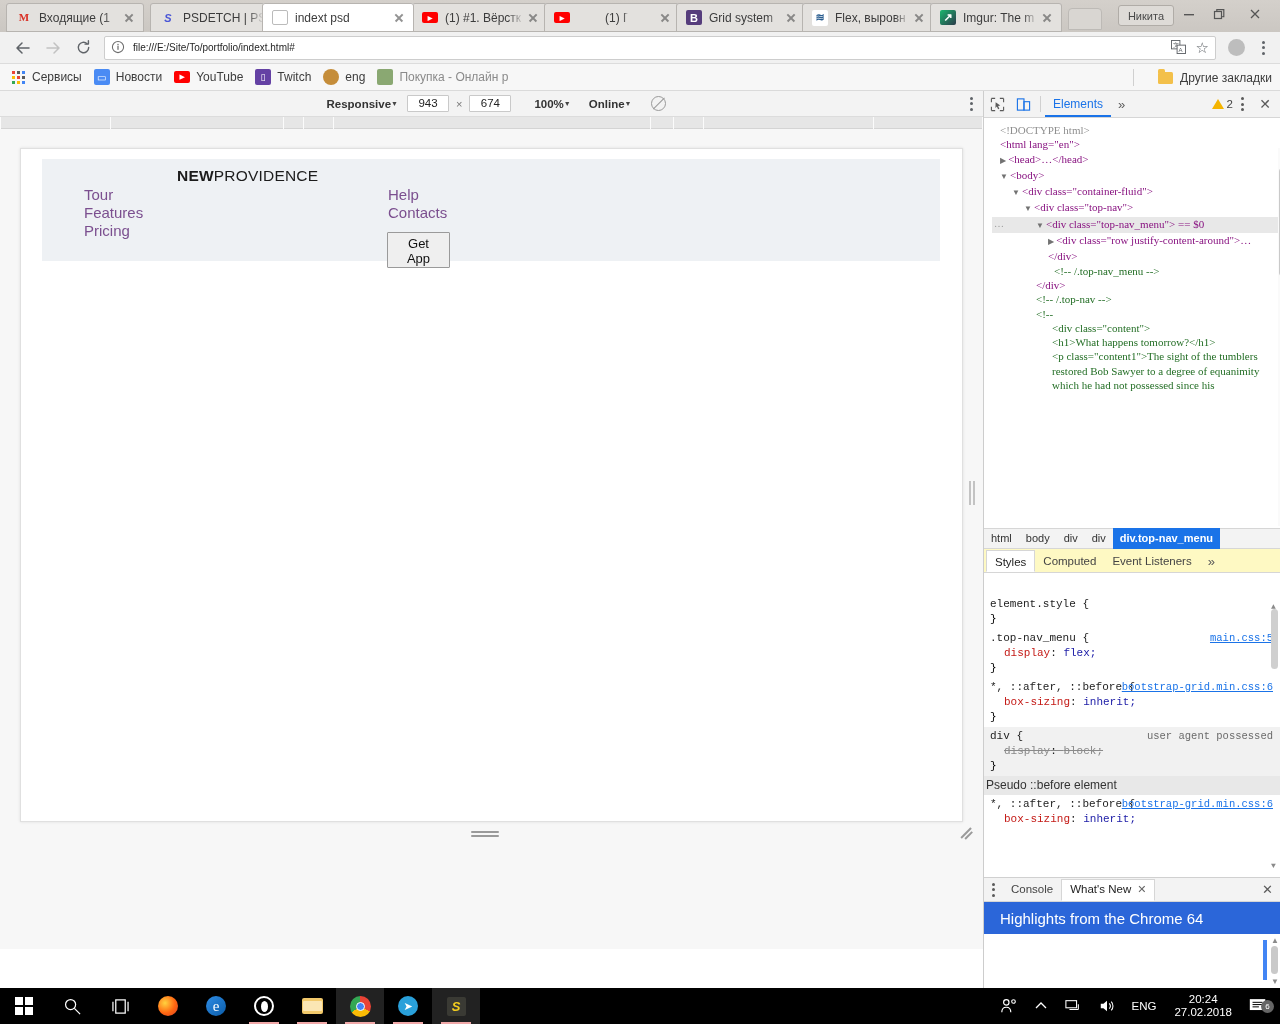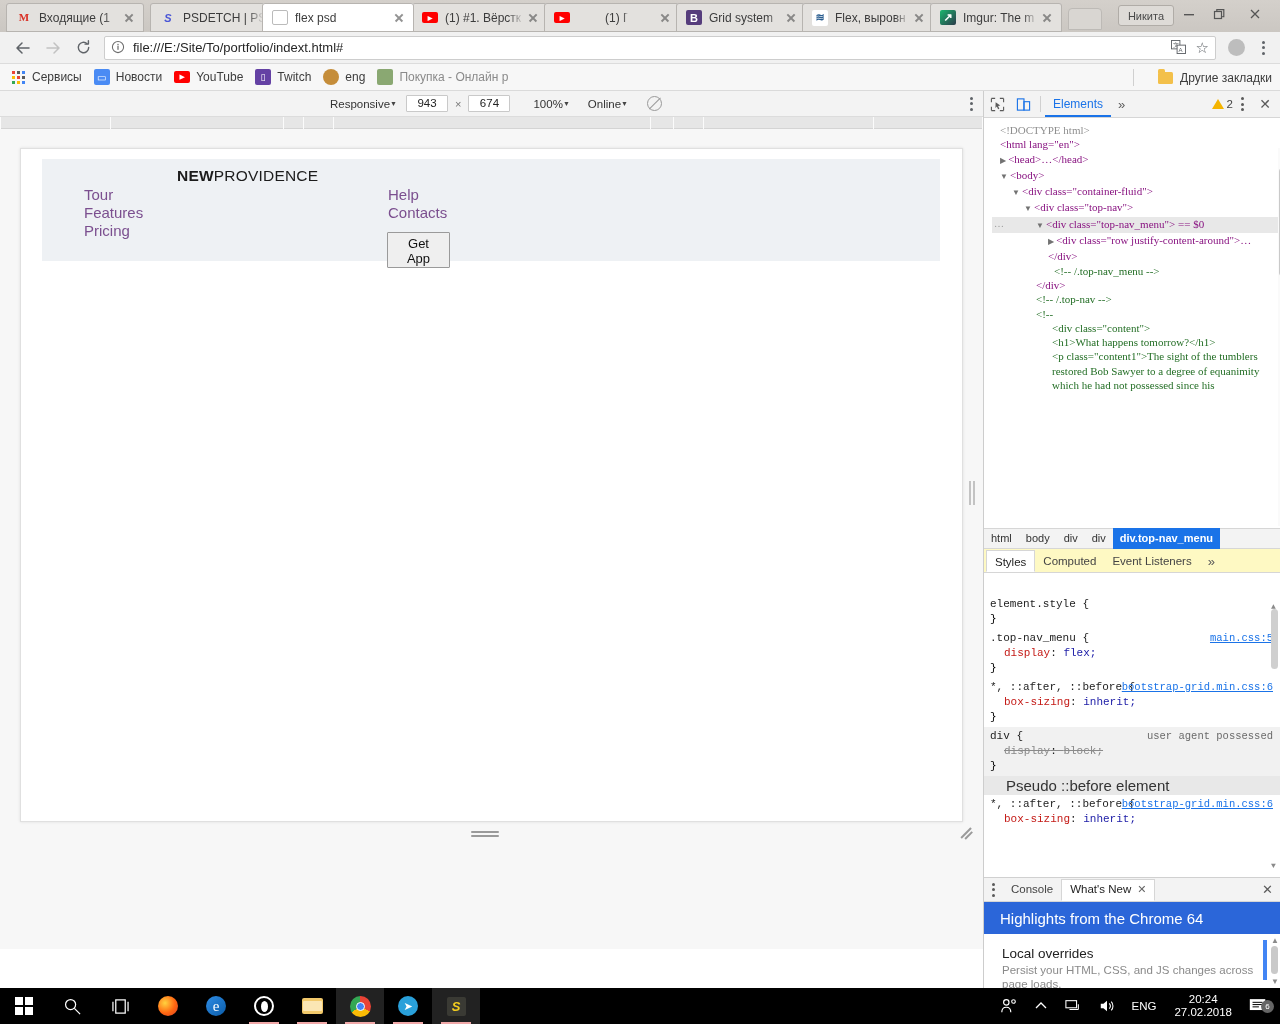--- a/index.html
+++ b/index.html
@@ -90,21 +90,21 @@
   }
   .navbtn { width:30px; height:30px; display:flex; align-items:center; justify-content:center; color:#5f6368; }
   .navbtn.back { margin-left:8px; }
   .navbtn.dim { color:#bdbdbd; }
   .omnibox {
     flex:1 1 auto; height:24px; margin:0 6px 0 6px;
     background:#fff; border:1px solid #cdcdcd; border-radius:2px;
     display:flex; align-items:center; padding:0 6px;
   }
   .omni-info { width:16px; height:16px; margin-right:6px; color:#6b6b6b; flex:0 0 16px; }
-  .omni-url { font-size:13px; color:#262626; white-space:nowrap; overflow:hidden; }
+  .omni-url { font-size:10px; color:#262626; white-space:nowrap; overflow:hidden; }
   .omni-right { margin-left:auto; display:flex; align-items:center; gap:9px; padding-left:8px; }
   .icon-translate { width:16px; height:15px; position:relative; color:#5f6368; font-size:10px; }
   .icon-star { color:#5f6368; font-size:15px; line-height:1; }
   .avatar-btn { width:17px; height:17px; border-radius:50%; background:#bdbdbd; margin-right:2px; }
   .kebab { width:22px; height:26px; display:flex; flex-direction:column; align-items:center; justify-content:center; gap:2.5px; margin-right:6px;}
   .kebab i { width:3px; height:3px; background:#5f6368; border-radius:50%; display:block; }
 
   
   .bookmarks {
     position:absolute; left:0; top:64px; width:1280px; height:27px;
@@ -127,21 +127,21 @@
   .content-area { position:absolute; left:0; top:91px; width:1280px; height:897px; background:#fff; }
 
   
   .device-toolbar {
     position:absolute; left:0; top:0; width:983px; height:26px;
     background:#f3f3f3; border-bottom:1px solid #dcdcdc;
     display:flex; align-items:center; justify-content:center;
     font-size:11.5px; color:#333;
   }
   .dt-group { display:flex; align-items:center; gap:0; }
-  .dt-item { display:flex; align-items:center; padding:0 9px; height:20px; }
+  .dt-item { display:flex; align-items:center; padding:0 9px; height:20px;font-weight:bold; }
   .dt-caret { font-size:7px; color:#444; }
   .dt-input {
     width:42px; height:17px; border:1px solid #c9c9c9; background:#fff;
     text-align:center; font-size:11.5px; line-height:15px; color:#222; border-radius:1px;
   }
   .dt-x { padding:0 7px; color:#777; font-size:11px; }
   .dt-throttle-ico { width:15px; height:15px; border:1.4px solid #9a9a9a; border-radius:50%; position:relative; margin-left:10px;}
   .dt-throttle-ico::after { content:""; position:absolute; left:-1px; top:5.5px; width:16px; height:1.4px; background:#9a9a9a; transform:rotate(-45deg); }
   .dt-kebab { position:absolute; right:10px; display:flex; flex-direction:column; gap:2.5px; align-items:center; }
   .dt-kebab i { width:3px; height:3px; border-radius:50%; background:#5f6368; display:block; }
@@ -266,21 +266,21 @@
   }
   .srule { padding:2px 8px 2px 6px; position:relative; }
   .srule.shade { background:#f1f1f1; }
   .sel-sel { color:#222; }
   .prop { color:#c41a16; padding-left:14px; }
   .pval { color:#1a1aa6; }
   .src { position:absolute; right:8px; top:2px; color:#1a73e8; text-decoration:underline; font-size:10.5px;}
   .ua { position:absolute; right:8px; top:2px; color:#6b6b6b; font-size:10.5px;}
   .strike { text-decoration: line-through; color:#8a8a8a; }
   .strike .pval2 { color:#8a8a8a; }
-  .pseudo-head { background:#e8e8e8; color:#333; font-family:"Liberation Sans",sans-serif; font-size:15px; padding:2px 22px; }
+  .pseudo-head { background:#e8e8e8; color:#333; font-family:"Liberation Sans",sans-serif; font-size:12px; padding:2px 2px; }
   .styles-scroll { position:absolute; right:2px; top:4px; width:9px; height:274px; }
   .styles-scroll .thumb { position:absolute; left:1px; top:10px; width:7px; height:60px; background:#cfcfcf; border-radius:4px;}
   .styles-scroll .up,.styles-scroll .dn { position:absolute; left:1px; color:#8a8a8a; font-size:8px;}
   .styles-scroll .up{top:0;} .styles-scroll .dn{bottom:0;}
 
   
   .drawer { position:absolute; left:0; top:786px; width:297px; height:111px; background:#fff; border-top:1px solid #d0d0d0;}
   .drawer-tabs { position:absolute; left:0; top:0; width:297px; height:24px; background:#f3f3f3; border-bottom:1px solid #d6d6d6; display:flex; align-items:center;}
   .dw-kebab { display:flex; flex-direction:column; gap:2.5px; padding:0 8px; }
   .dw-kebab i { width:3px;height:3px;border-radius:50%;background:#5a5a5a;display:block;}
@@ -340,21 +340,21 @@
     </div>
 
     <div class="tab" style="left:150px;width:138px;">
       <span class="fav fav-psd">S</span>
       <span class="tlabel">PSDETCH | PS</span>
       <span class="tclose"></span>
     </div>
 
     <div class="tab active" style="left:262px;width:152px;">
       <span class="fav fav-doc"></span>
-      <span class="tlabel">flex psd</span>
+      <span class="tlabel">indext psd</span>
       <span class="tclose"></span>
     </div>
 
     <div class="tab" style="left:412px;width:136px;">
       <span class="fav fav-yt"></span>
       <span class="tlabel">(1) #1. Вёрстк</span>
       <span class="tclose"></span>
     </div>
 
     <div class="tab" style="left:544px;width:136px;gap:28px;">
@@ -705,27 +705,20 @@
           <span class="dwt">Console</span>
           <span class="dwt sel">
             <span>What's New</span>
             <span class="xx">✕</span>
           </span>
           <span class="dw-close">✕</span>
         </div>
 
         <div class="whatsnew-hd">Highlights from the Chrome 64</div>
 
-        <div class="wn-body">
-          <div class="wn-item">
-            <div class="wn-title">Local overrides</div>
-            <div class="wn-desc">Persist your HTML, CSS, and JS changes across page loads.</div>
-          </div>
-
-        </div>
 
         <div class="wn-accent"></div>
         <div class="wn-scroll">
           <span class="up">▲</span>
           <span class="thumb"></span>
           <span class="dn">▼</span>
         </div>
       </div>
 
     </div>

